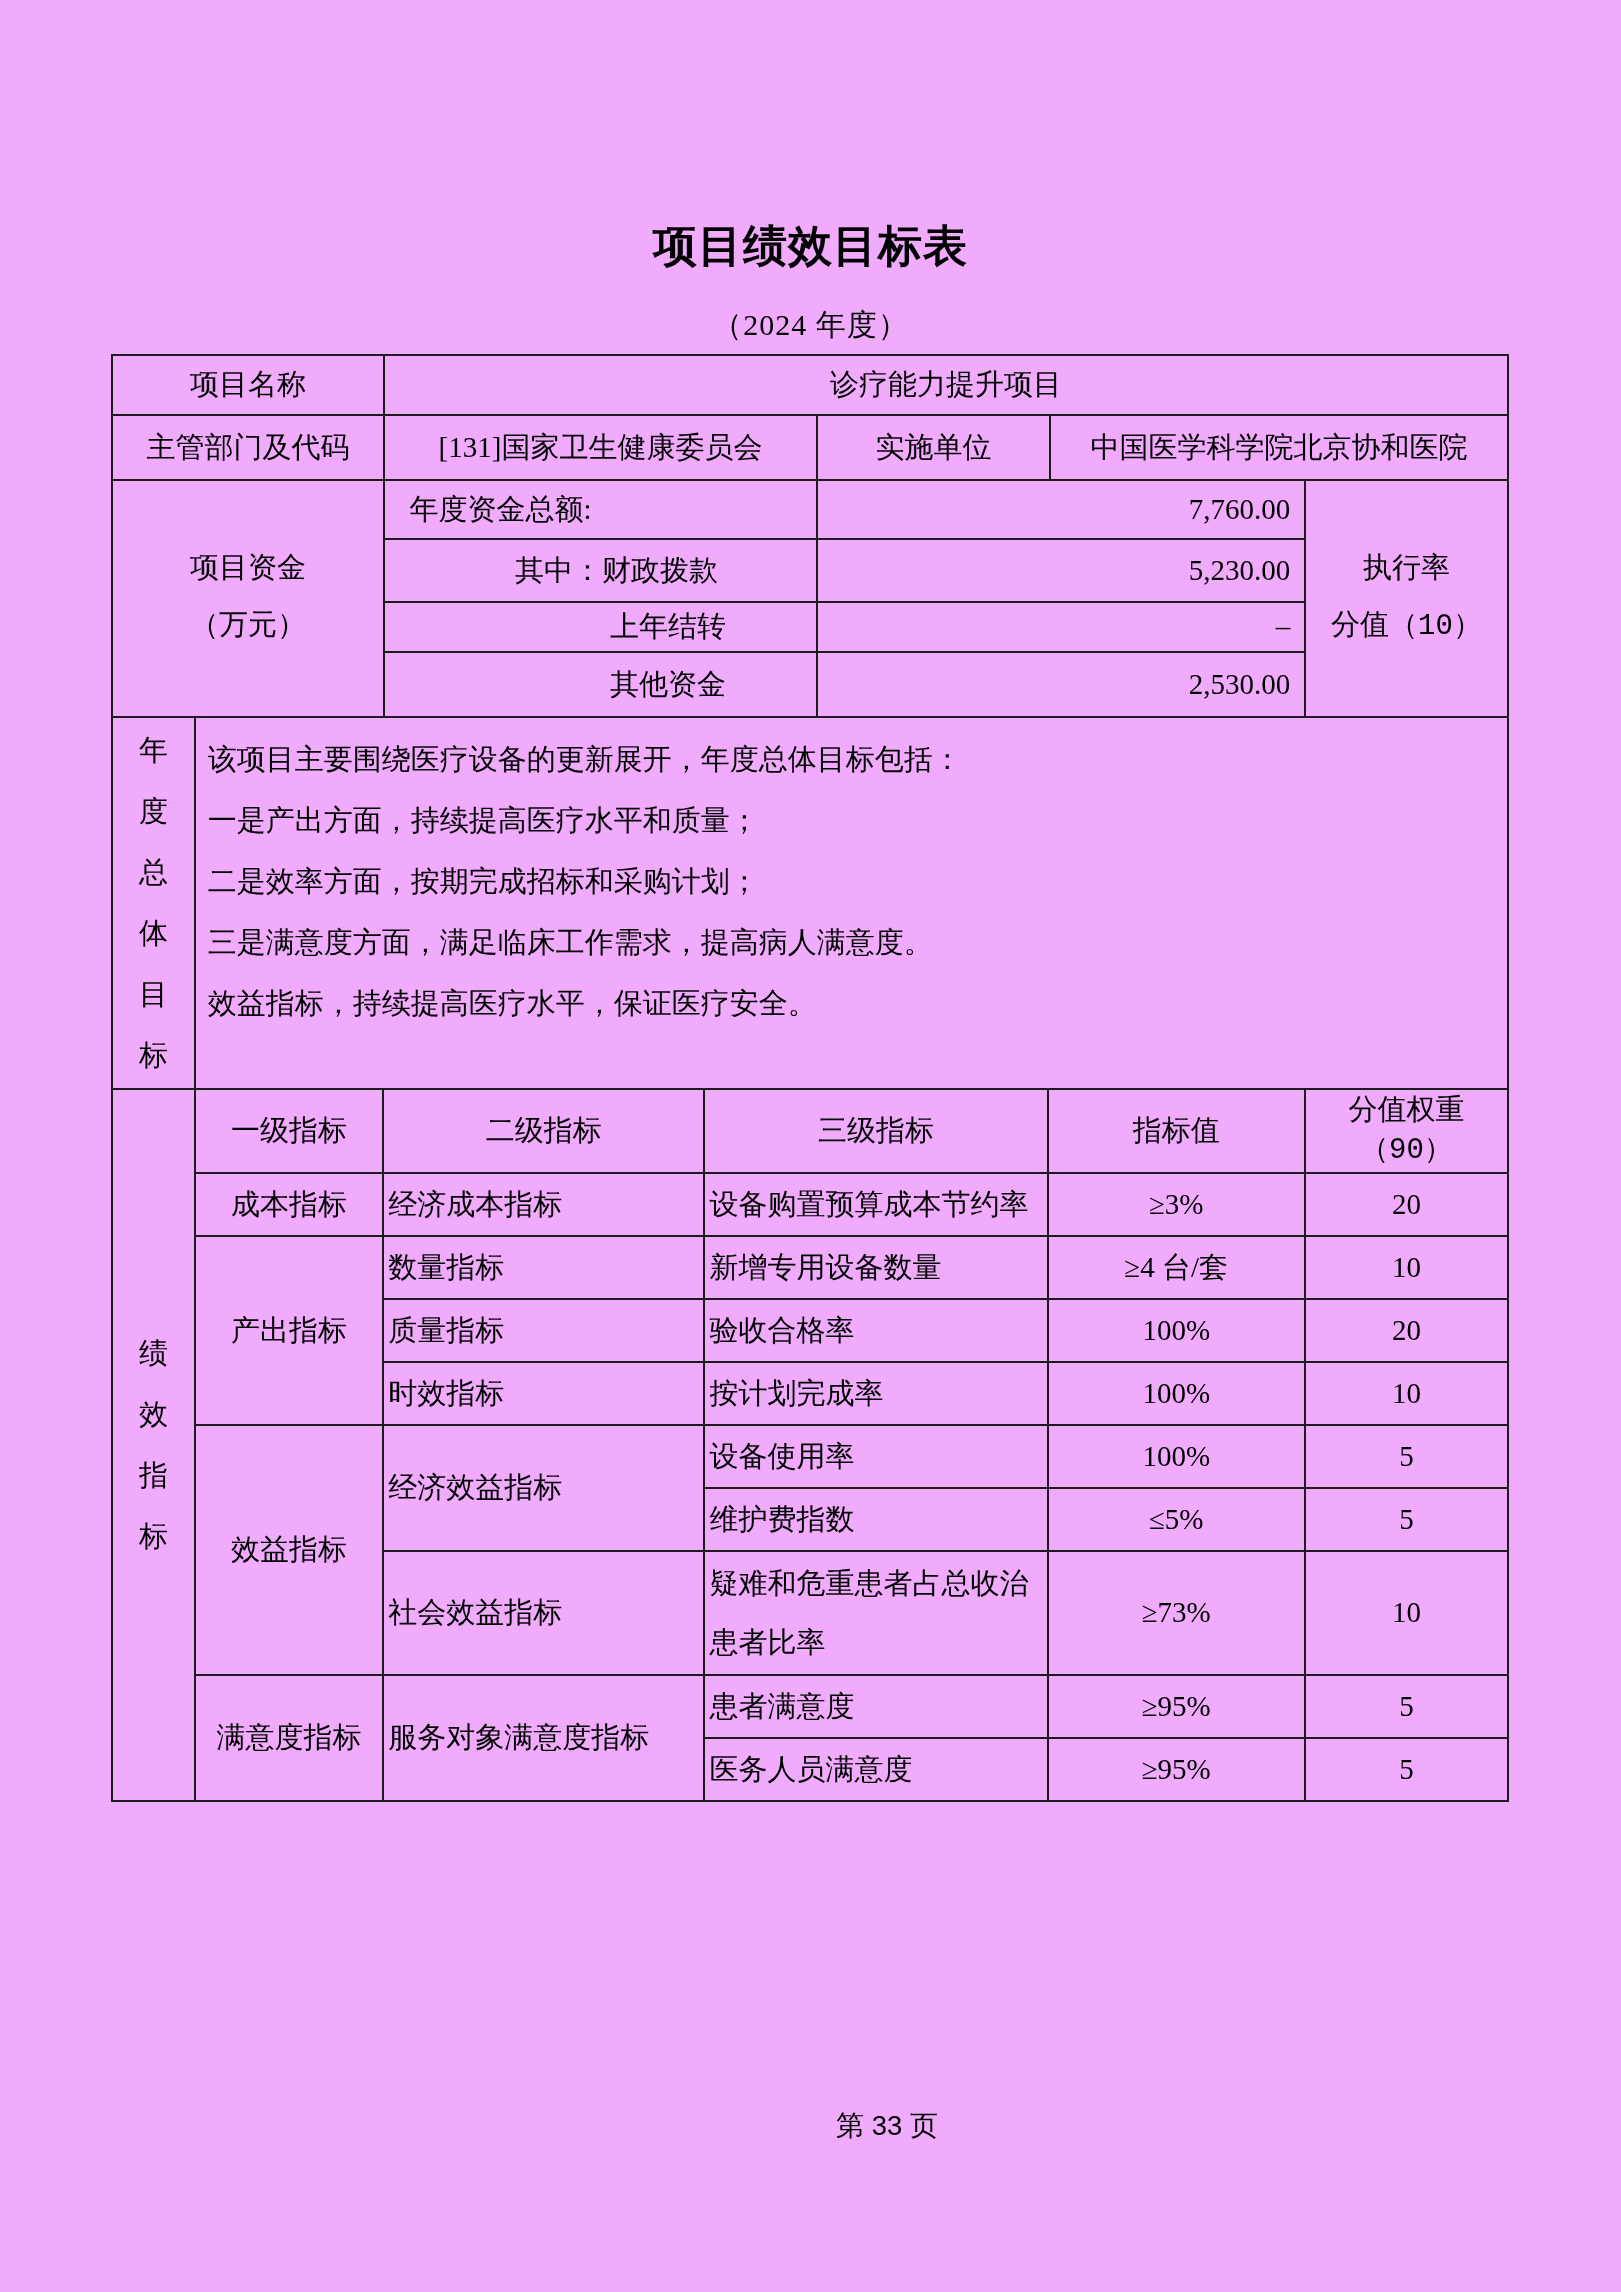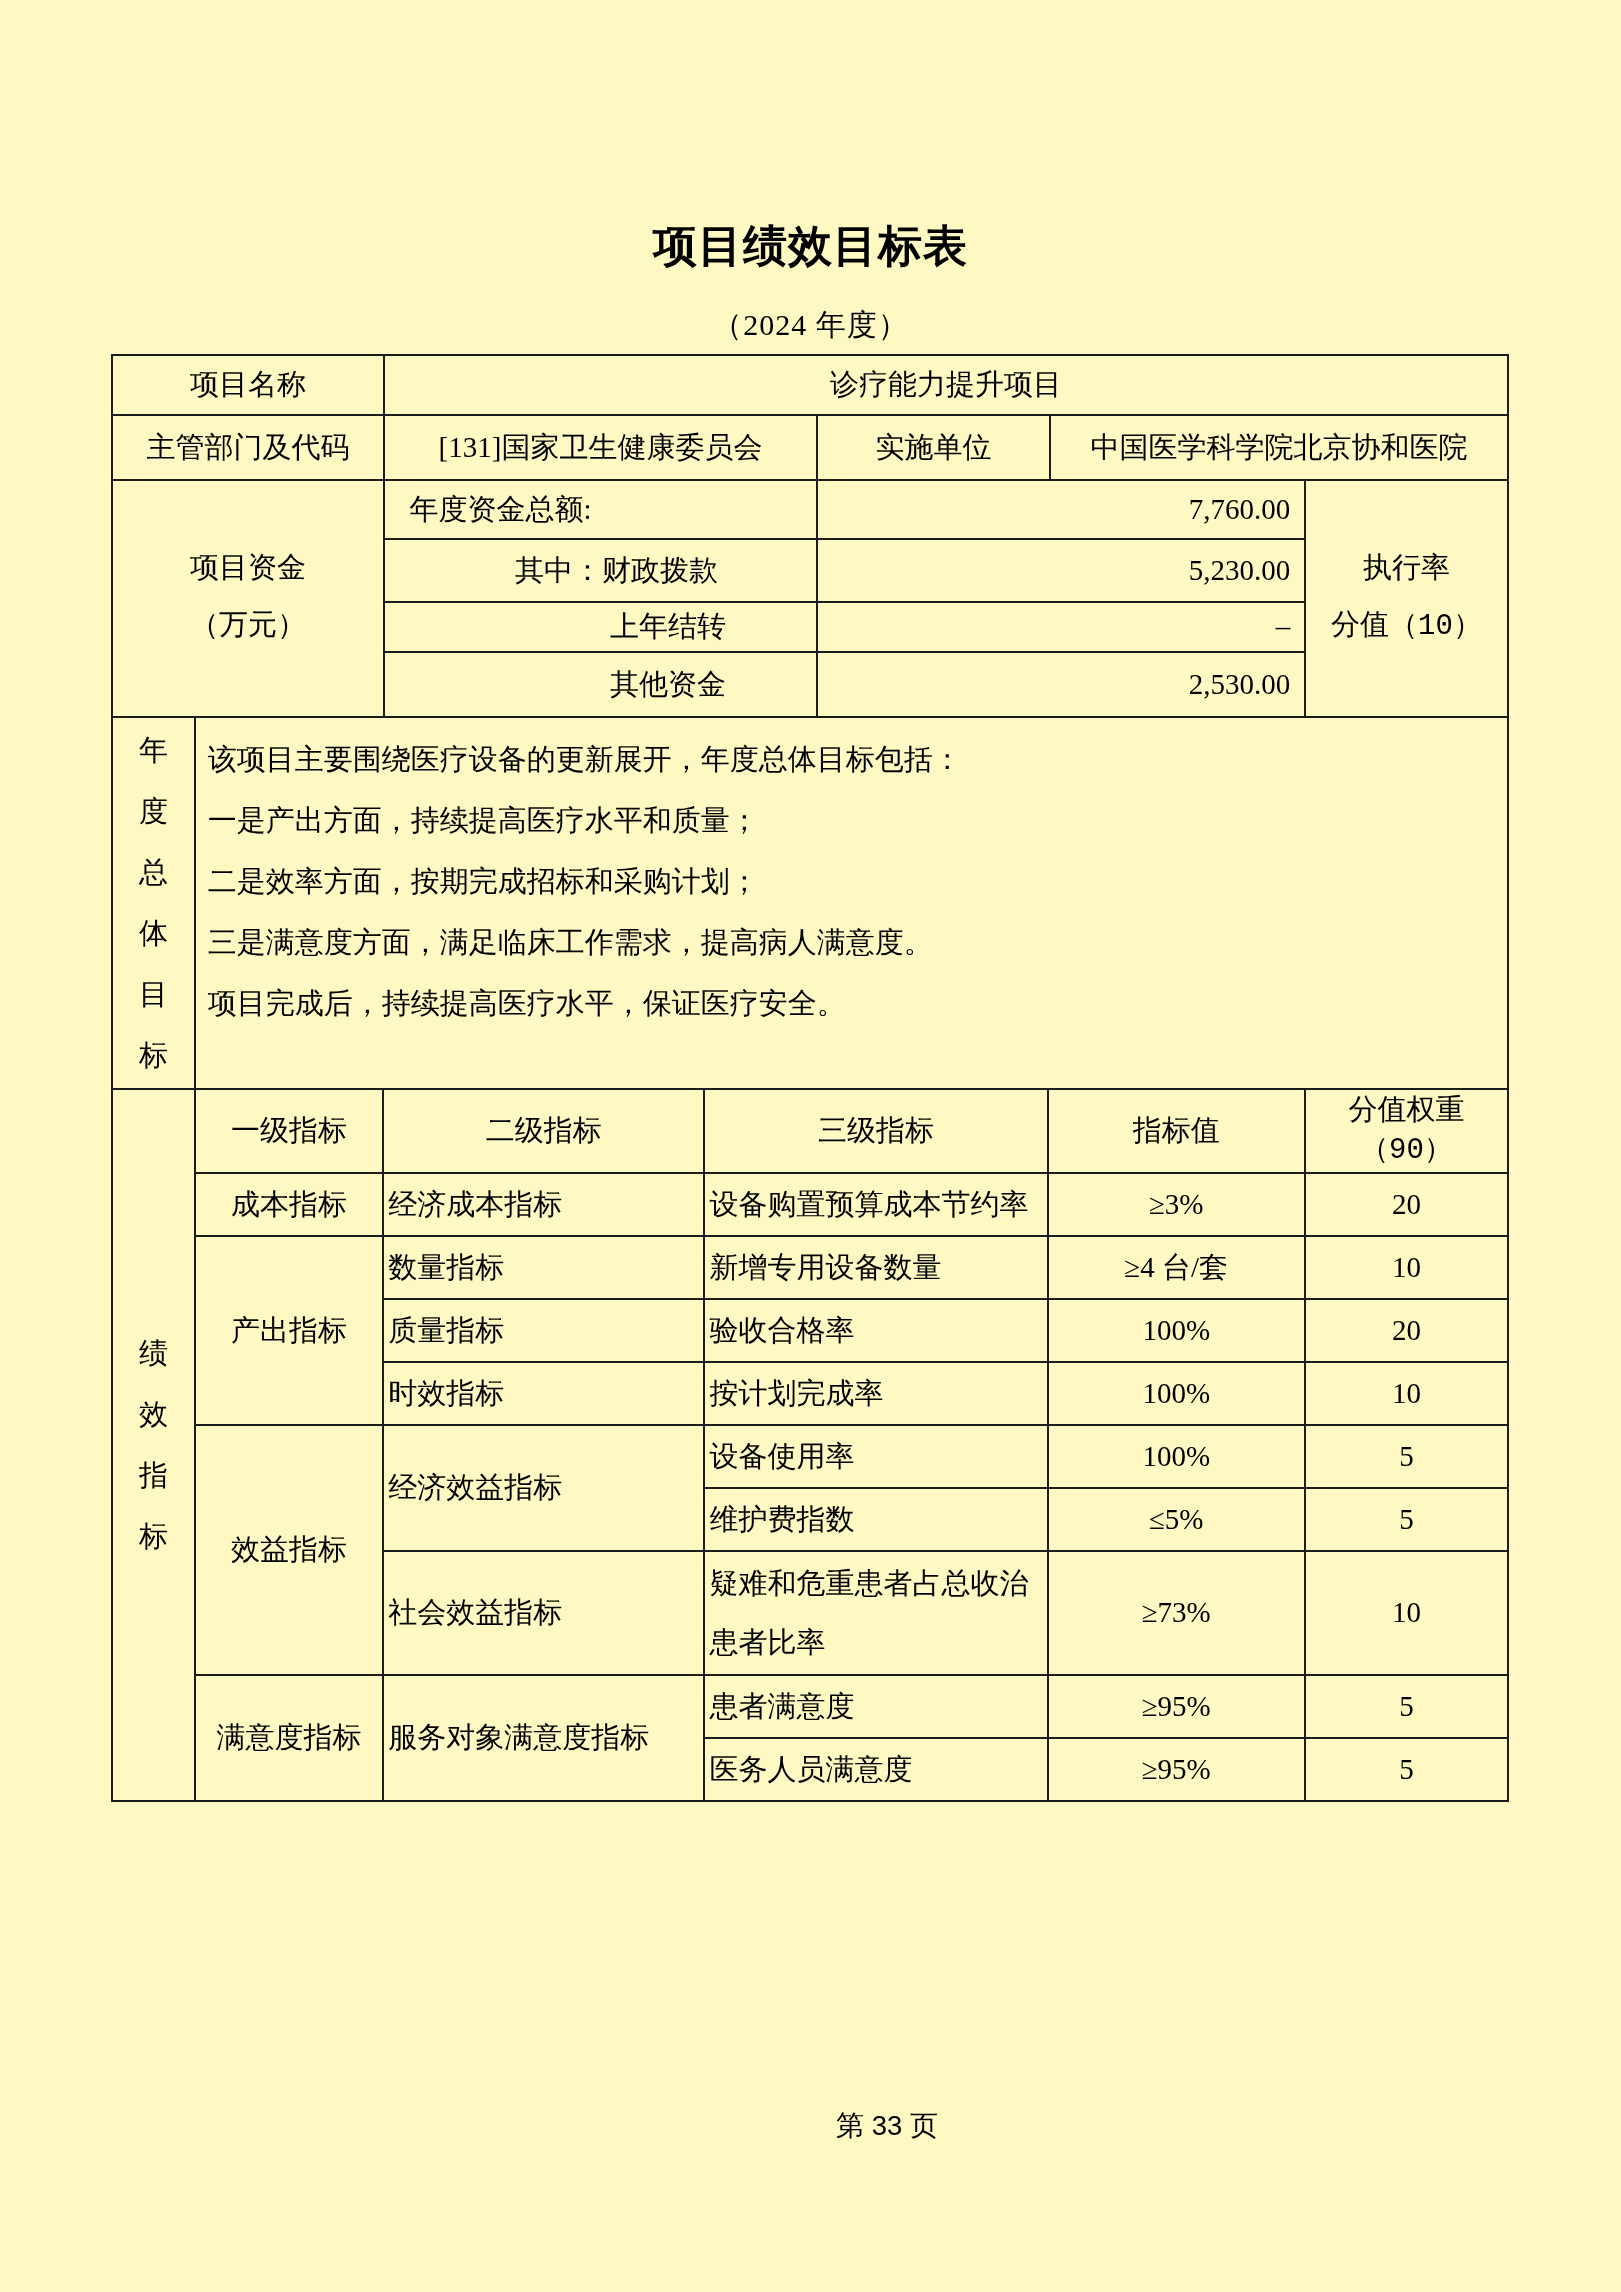--- a/index.html
+++ b/index.html
@@ -1,18 +1,18 @@
 <!DOCTYPE html>
 <html><head>
 <meta charset="utf-8">
 <style>
   * { margin:0; padding:0; box-sizing:content-box; }
   html,body { background:#ffffff; }
   .page {
-    position:relative; width:1621px; height:2293px; background:#fef9c3;
+    position:relative; width:1621px; height:2293px; background:#f0abfc;
     overflow:hidden; color:#000;
     font-family:"Liberation Serif","DejaVu Serif",serif;
   }
   .title {
     padding-top:223px; text-align:center;
     font-size:44px; line-height:45px; font-weight:bold;
     font-family:"Liberation Sans","DejaVu Sans",sans-serif;
     letter-spacing:1px;
   }
   .subtitle {
@@ -131,21 +131,21 @@
 度
 总
 体
 目
 标</td>
         <td class="goal-cell">
           <p>该项目主要围绕医疗设备的更新展开，年度总体目标包括：</p>
           <p>一是产出方面，持续提高医疗水平和质量；</p>
           <p>二是效率方面，按期完成招标和采购计划；</p>
           <p>三是满意度方面，满足临床工作需求，提高病人满意度。</p>
-          <p>项目完成后，持续提高医疗水平，保证医疗安全。</p>
+          <p>效益指标，持续提高医疗水平，保证医疗安全。</p>
         </td>
       </tr>
     </tbody>
       </table>
 
     <table class="sec">
       <colgroup>
           <col style="width:83px">
           <col style="width:188px">
           <col style="width:321px">

